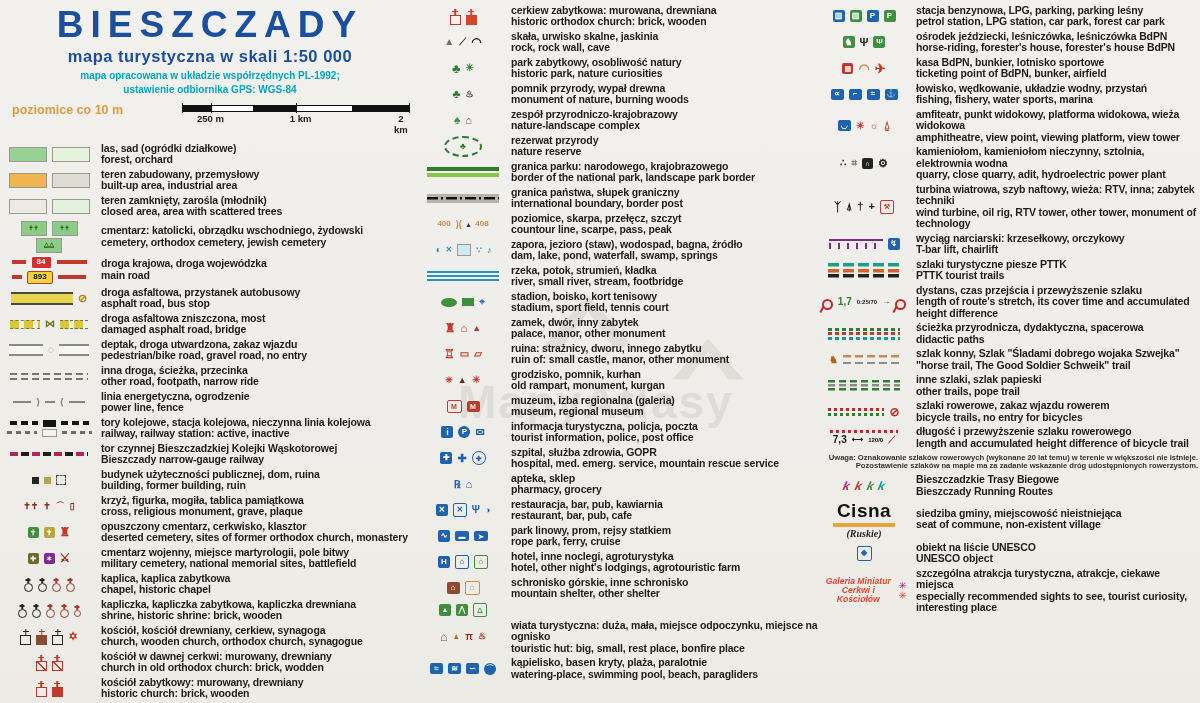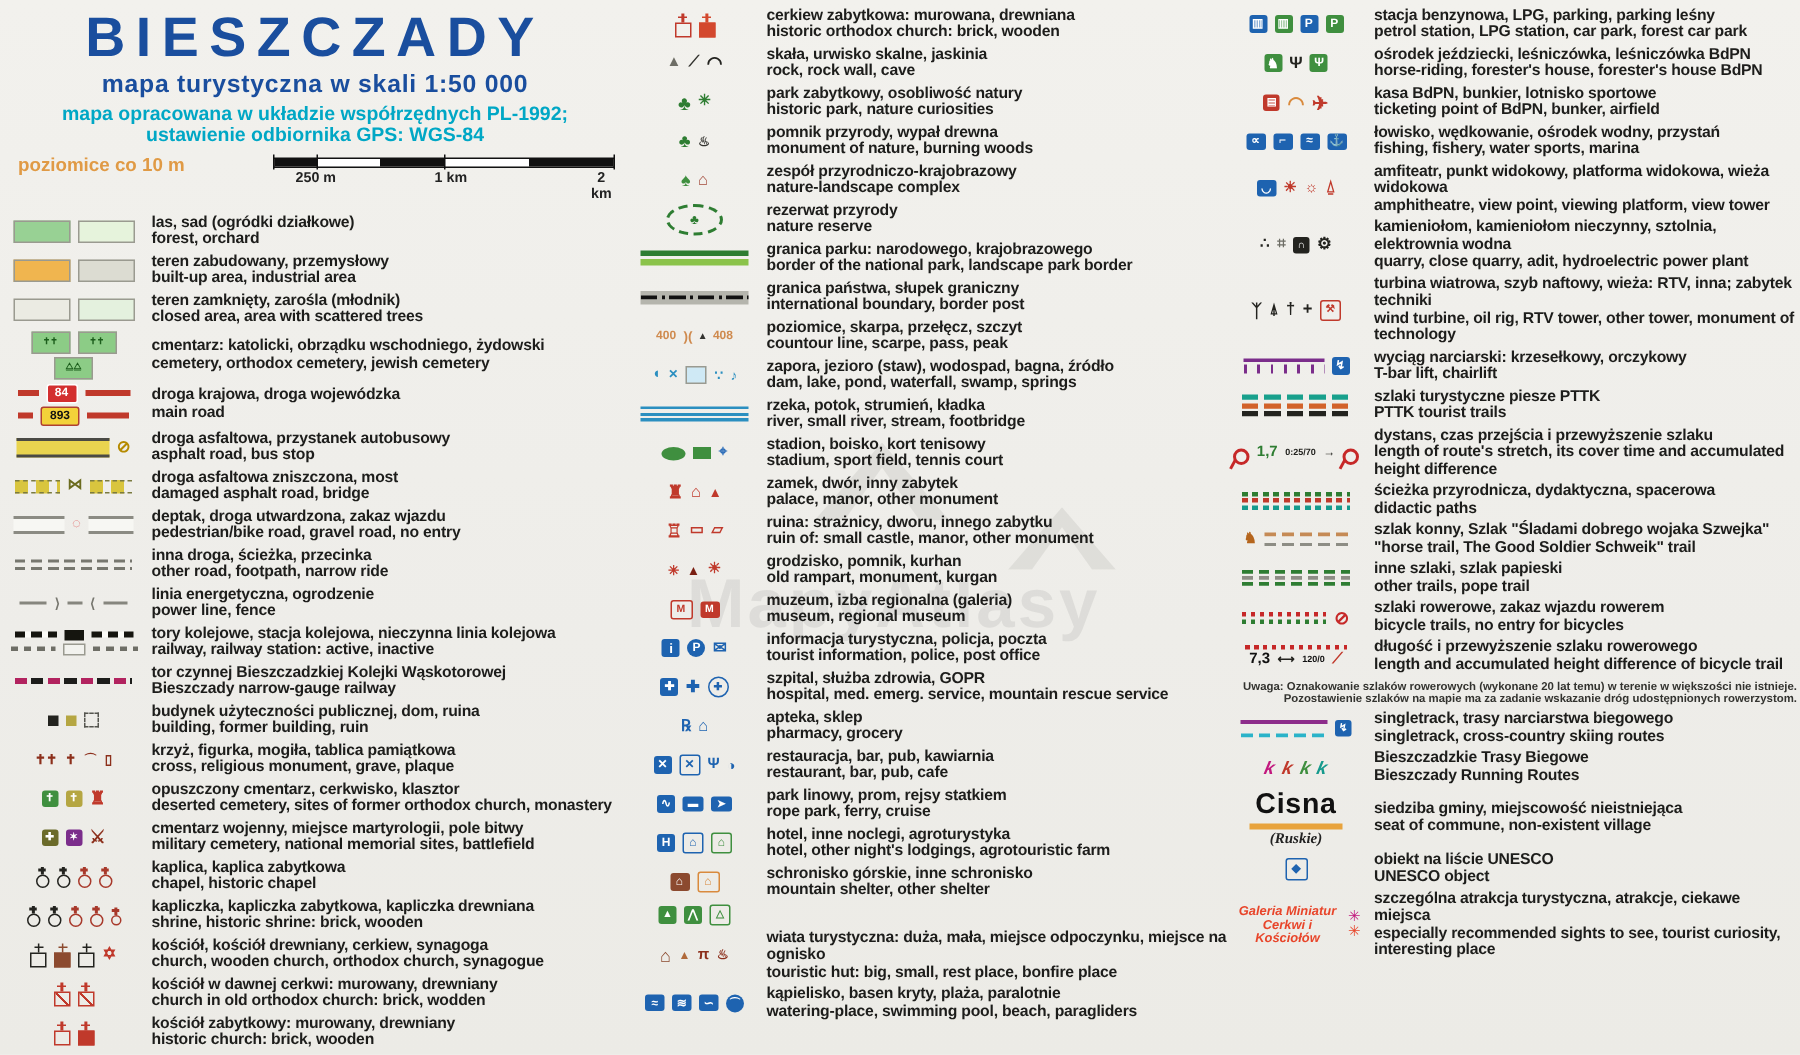--- a/index.html
+++ b/index.html
@@ -4,21 +4,21 @@
 <style>
   html,body{margin:0;padding:0}
   body{width:1200px;height:703px;overflow:hidden;background:#efeeea;
        font-family:"Liberation Sans",sans-serif;color:#1d1d1b;position:relative}
   #stage{position:absolute;inset:0;background:linear-gradient(180deg,#f2f1ed 0%,#eeede9 60%,#ecebe6 100%)}
 
   
   .hdr{position:absolute;left:0;top:0;width:420px;height:140px;text-align:center}
   .title{font-size:37px;font-weight:700;color:#1a4e9e;letter-spacing:7px;margin-top:4px}
   .subtitle{font-size:16.5px;font-weight:700;color:#1a4e9e;letter-spacing:.5px;margin-top:1px}
-  .gpsnote{font-size:13px;font-weight:700;color:#00a7c5;line-height:14px;margin-top:3px}
+  .gpsnote{font-size:10px;font-weight:700;color:#00a7c5;line-height:14px;margin-top:3px}
   .hrow{display:flex;align-items:flex-start;justify-content:space-between;padding:6px 10px 0 12px}
   .contours{font-size:12.5px;font-weight:700;color:#e09a45;white-space:nowrap}
   .sbar{position:relative;width:228px;height:22px;margin-right:0}
   .sbar .bar{position:absolute;top:2px;left:0;right:0;height:5px;border:1px solid #111;
     background:linear-gradient(90deg,#111 0 12.5%,#fff 12.5% 31%,#111 31% 50%,#fff 50% 75%,#111 75% 100%)}
   .sbar .tick{position:absolute;top:0;width:1px;height:10px;background:#111}
   .sbar .lbl{position:absolute;top:10px;font-size:9.5px;font-weight:700;color:#222;transform:translateX(-50%)}
 
   
   .col{position:absolute;display:flex;flex-direction:column}
@@ -695,21 +695,21 @@
         </div>
       </div>
       <div class="row">
         <div class="sym">
           <span class="s badge" style="background: rgb(30, 99, 176); color: rgb(255, 255, 255); width: 13px; height: 11px; font-size: 8px;">∝</span>
           <span class="s badge" style="background: rgb(30, 99, 176); color: rgb(255, 255, 255); width: 13px; height: 11px; font-size: 8px;">⌐</span>
           <span class="s badge" style="background: rgb(30, 99, 176); color: rgb(255, 255, 255); width: 13px; height: 11px; font-size: 8px;">≈</span>
           <span class="s badge" style="background: rgb(30, 99, 176); color: rgb(255, 255, 255); width: 13px; height: 11px; font-size: 8px;">⚓</span>
         </div>
         <div class="txt">
-          <div class="pl">łowisko, wędkowanie, ośrodek wodny, przystań</div>
+          <div class="pl">łowisko, wędkowanie, układzie wodny, przystań</div>
           <div class="en">fishing, fishery, water sports, marina</div>
         </div>
       </div>
       <div class="row">
         <div class="sym">
           <span class="s badge" style="background: rgb(30, 99, 176); color: rgb(255, 255, 255); width: 13px; height: 11px; font-size: 8px;">◡</span>
           <span class="s " style="color: rgb(192, 57, 43); font-size: 10px;">☀</span>
           <span class="s " style="color: rgb(192, 57, 43); font-size: 10px;">☼</span>
           <span class="s " style="color: rgb(192, 57, 43); font-size: 11px;">⍙</span>
         </div>
@@ -821,30 +821,20 @@
           <span class="s " style="color: rgb(17, 17, 17); font-size: 6px;">120/0</span>
           <span class="s " style="color: rgb(192, 57, 43); font-size: 10px;">⟋</span>
         </div>
         <div class="txt">
           <div class="pl">długość i przewyższenie szlaku rowerowego</div>
           <div class="en">length and accumulated height difference of bicycle trail</div>
         </div>
       </div>
       <div class="row noterow">
         <div class="ntxt">Uwaga: Oznakowanie szlaków rowerowych (wykonane 20 lat temu) w terenie w większości nie istnieje. Pozostawienie szlaków na mapie ma za zadanie wskazanie dróg udostępnionych rowerzystom.</div>
-      </div>
-      <div class="row">
-        <div class="sym">
-          <span class="s l-single" style="width: 58px; height: 12px;"></span>
-          <span class="s badge" style="background: rgb(30, 99, 176); color: rgb(255, 255, 255); width: 11px; height: 11px; font-size: 7px;">↯</span>
-        </div>
-        <div class="txt">
-          <div class="pl">singletrack, trasy narciarstwa biegowego</div>
-          <div class="en">singletrack, cross-country skiing routes</div>
-        </div>
       </div>
       <div class="row">
         <div class="sym">
           <span class="s run" style="color: rgb(194, 24, 126); font-size: 12px;">k</span>
           <span class="s run" style="color: rgb(192, 57, 43); font-size: 12px;">k</span>
           <span class="s run" style="color: rgb(63, 143, 63); font-size: 12px;">k</span>
           <span class="s run" style="color: rgb(21, 154, 141); font-size: 12px;">k</span>
         </div>
         <div class="txt">
           <div class="pl">Bieszczadzkie Trasy Biegowe</div>

